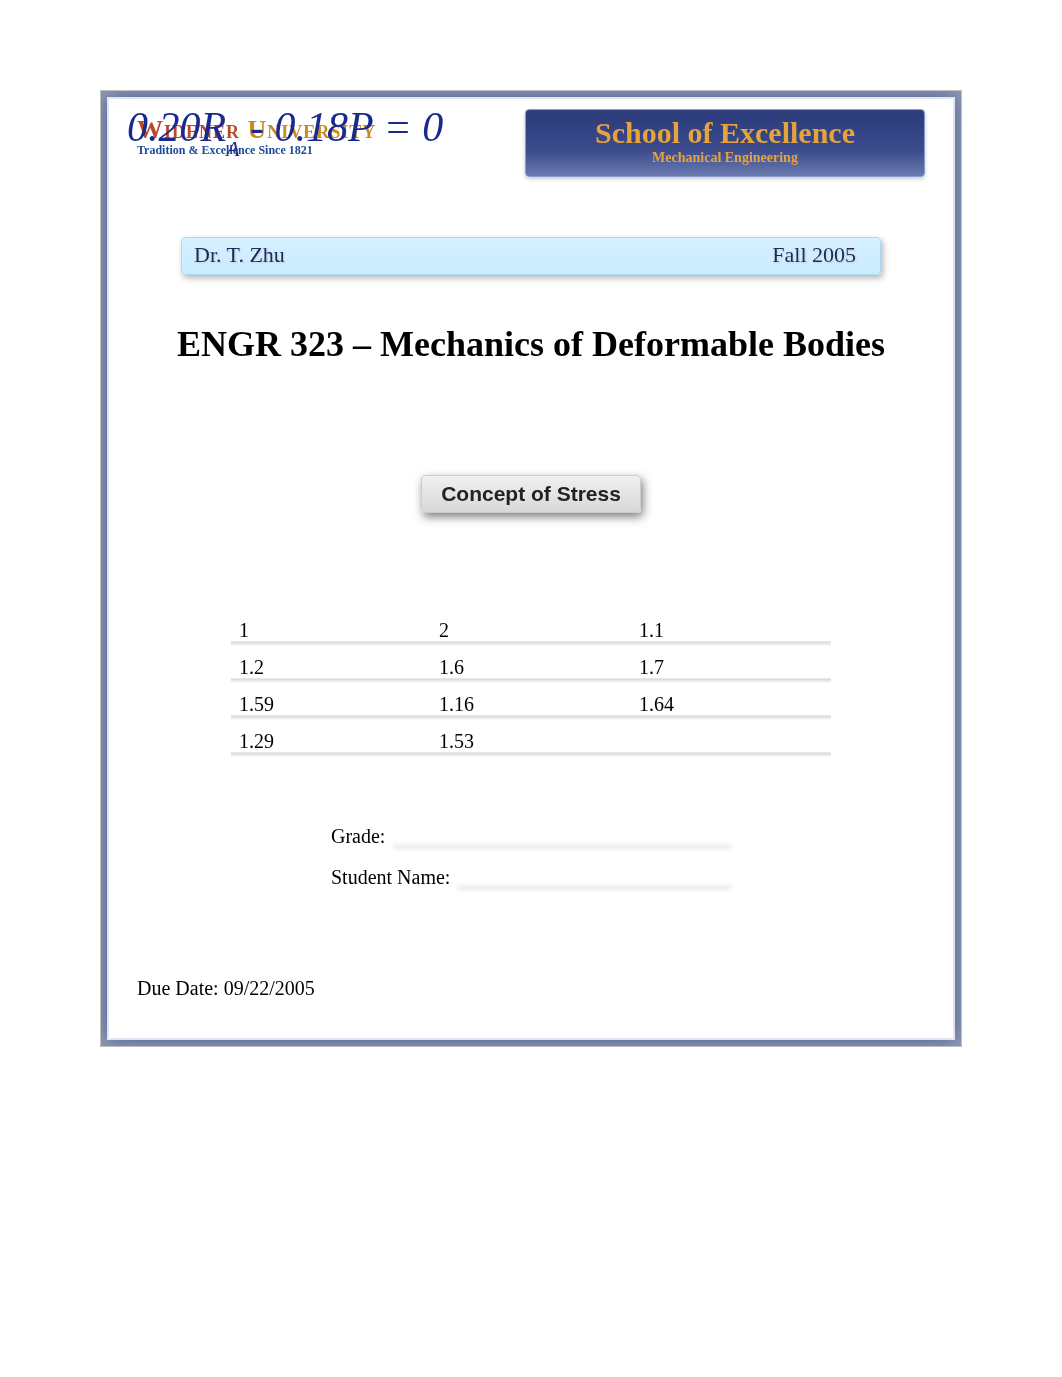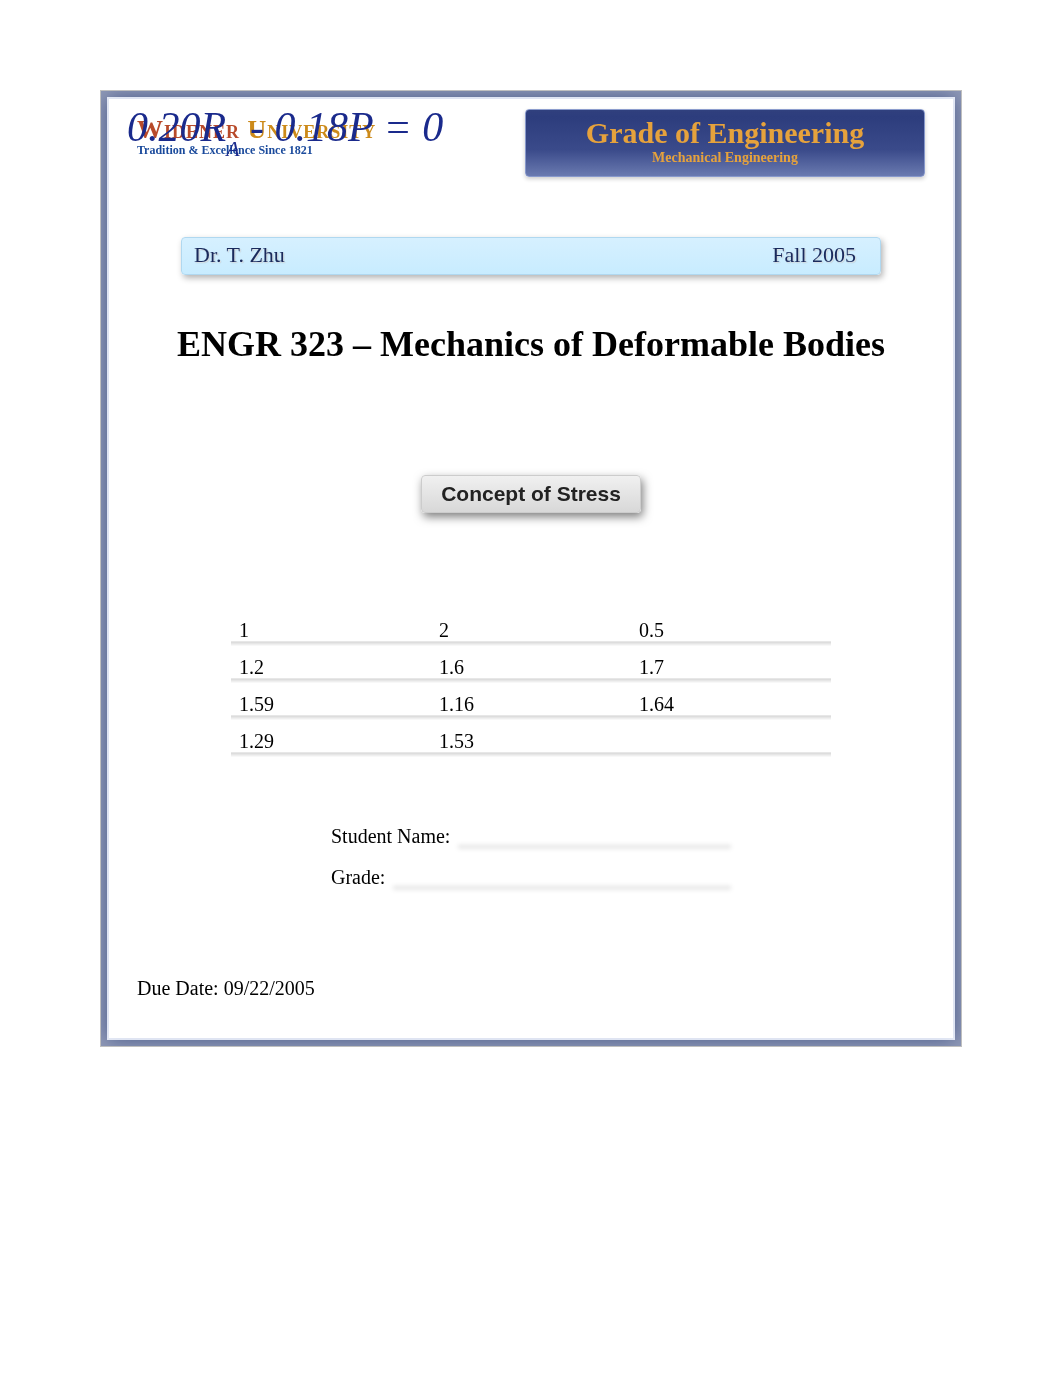--- a/index.html
+++ b/index.html
@@ -193,40 +193,40 @@
       <div class="equation-overlay">
         <span>0.20R</span><span class="sub">A</span><span> - 0.18P = 0</span>
       </div>
       <div class="uni-name">
         <span class="w1">Widener </span><span class="w2">University</span>
       </div>
       <div class="tagline">Tradition &amp; Excellence Since 1821</div>
     </div>
 
     <div class="school-block">
-      <div class="line1">Grade of Engineering</div>
+      <div class="line1">School of Excellence</div>
       <div class="line2">Mechanical Engineering</div>
     </div>
   </div>
 
   <div class="info-bar">
     <span>Dr. T. Zhu</span>
     <span>Fall 2005</span>
   </div>
 
   <div class="course-title">ENGR 323  – Mechanics of Deformable Bodies</div>
 
   <div class="topic-box">Concept of Stress</div>
 
   <table class="topics-table">
     <tbody>
       <tr>
         <td>1</td>
         <td>2</td>
-        <td>0.5</td>
+        <td>1.1</td>
       </tr>
       <tr>
         <td>1.2</td>
         <td>1.6</td>
         <td>1.7</td>
       </tr>
       <tr>
         <td>1.59</td>
         <td>1.16</td>
         <td>1.64</td>
@@ -234,26 +234,26 @@
       <tr>
         <td>1.29</td>
         <td>1.53</td>
         <td></td>
       </tr>
     </tbody>
   </table>
 
   <div class="form-lines">
     <div class="row">
+      <span class="lbl">Grade:</span>
+      <span class="slot"></span>
+    </div>
+    <div class="row">
       <span class="lbl">Student Name:</span>
       <span class="slot"></span>
     </div>
-    <div class="row">
-      <span class="lbl">Grade:</span>
-      <span class="slot"></span>
-    </div>
   </div>
 
   <div class="due-date">
     <span>Due Date:  </span><span>09/22/2005</span>
   </div>
 
 </div>
 
 </body></html>

